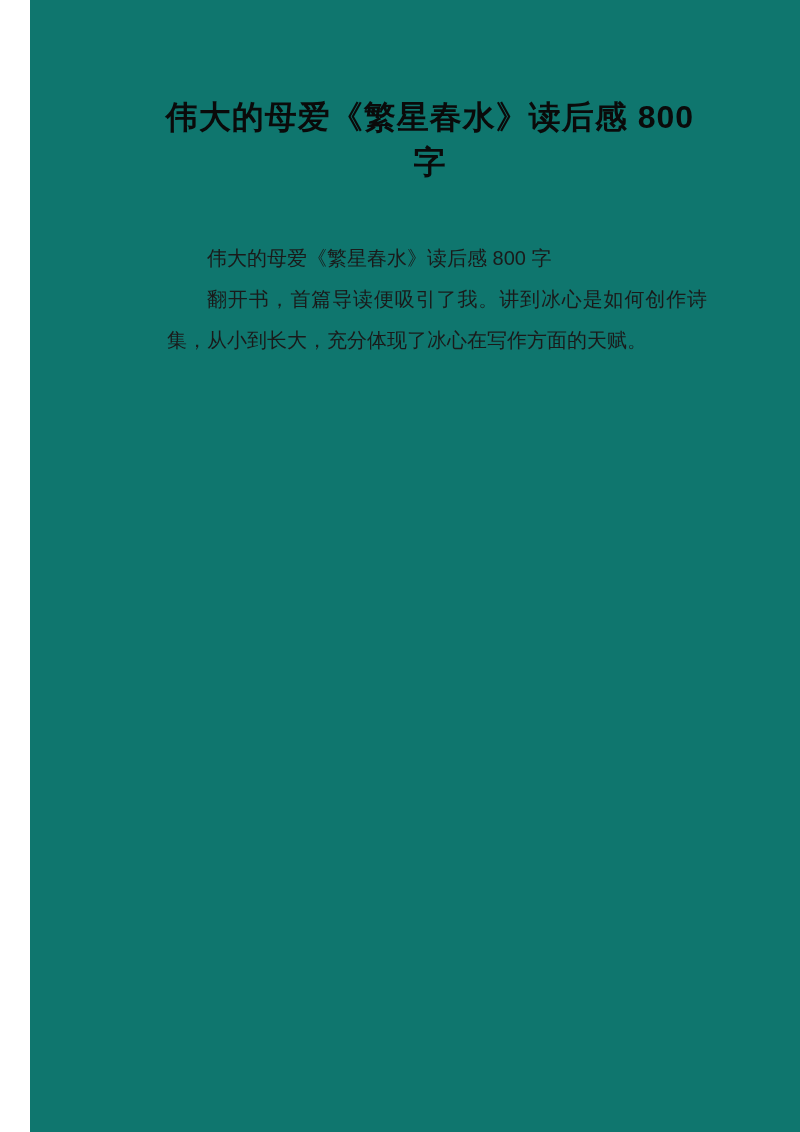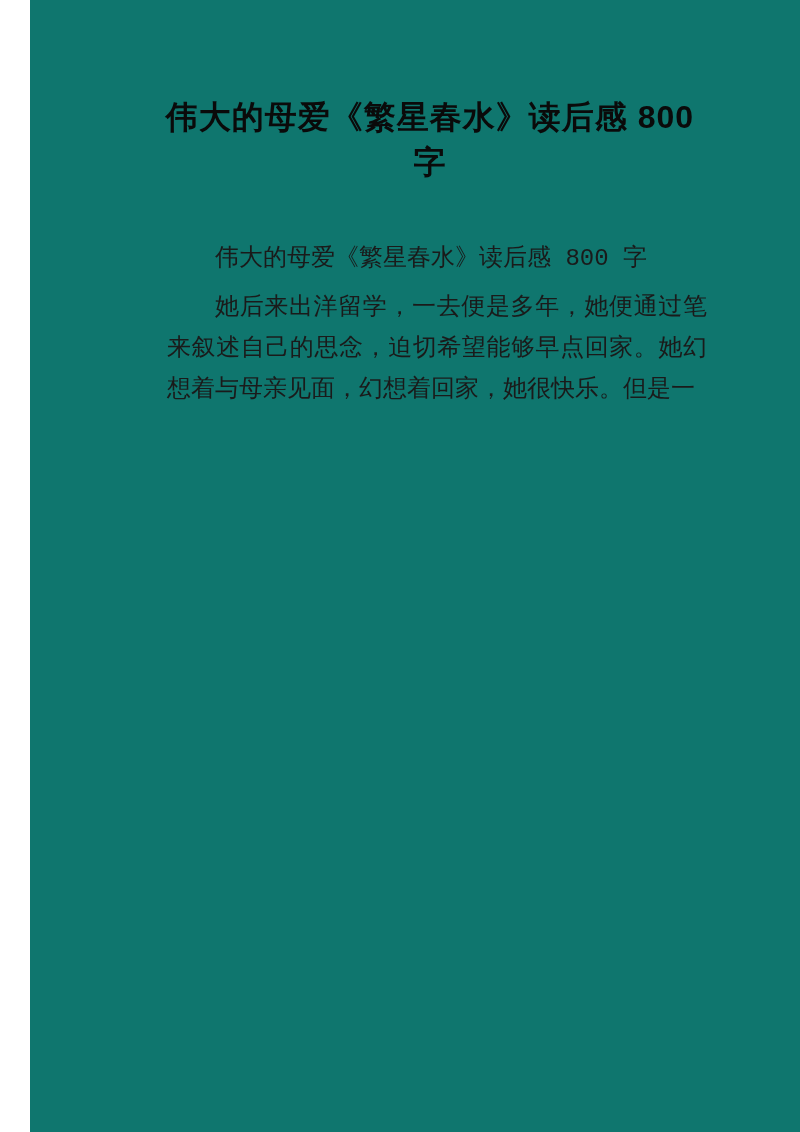--- a/index.html
+++ b/index.html
@@ -27,22 +27,22 @@
     font-size: 32px;
     line-height: 45px;
     color: #0a0a0a;
     letter-spacing: 1px;
   }
   .doc-body {
     position: absolute;
     top: 238px;
     left: 137px;
     width: 540px;
-    font-family: Liberation Mono, monospace;
-    font-size: 24px;
+    font-family: Liberation Sans, sans-serif;
+    font-size: 20px;
     line-height: 41px;
     color: #1a1a1a;
     text-align: justify;
   }
   .doc-body p {
     margin: 0;
     padding: 0;
     text-indent: 2em;
   }
   .doc-body p.para-gap {
@@ -54,16 +54,16 @@
 
 <div class="page">
 
   <div class="doc-title">
     <div>伟大的母爱《繁星春水》读后感 800</div>
     <div>字</div>
   </div>
 
   <div class="doc-body">
     <p>伟大的母爱《繁星春水》读后感 800 字</p>
-    <p class="para-gap">她后来出洋留学，一去便是多年，她便通过笔来叙述自己的思念，迫切希望能够早点回家。她幻想着与母亲见面，幻想着回家，她很快乐。但是一</p>
+    <p>翻开书，首篇导读便吸引了我。讲到冰心是如何创作诗集，从小到长大，充分体现了冰心在写作方面的天赋。</p>
   </div>
 
 </div>
 
 </body></html>

